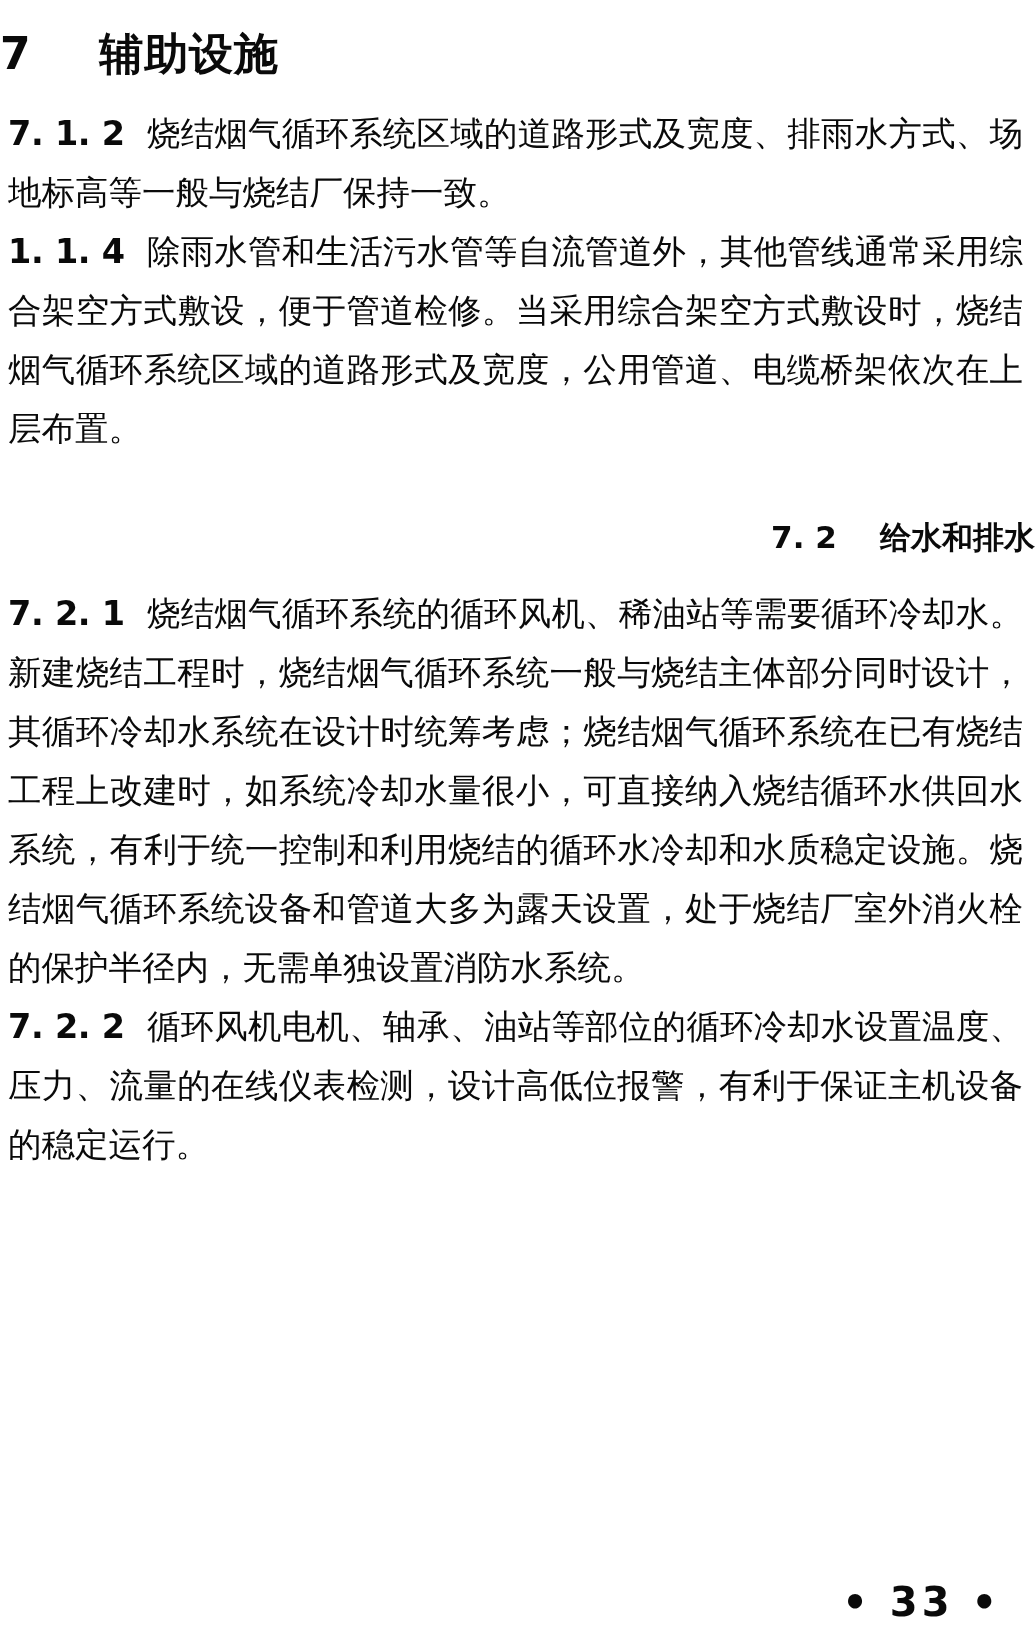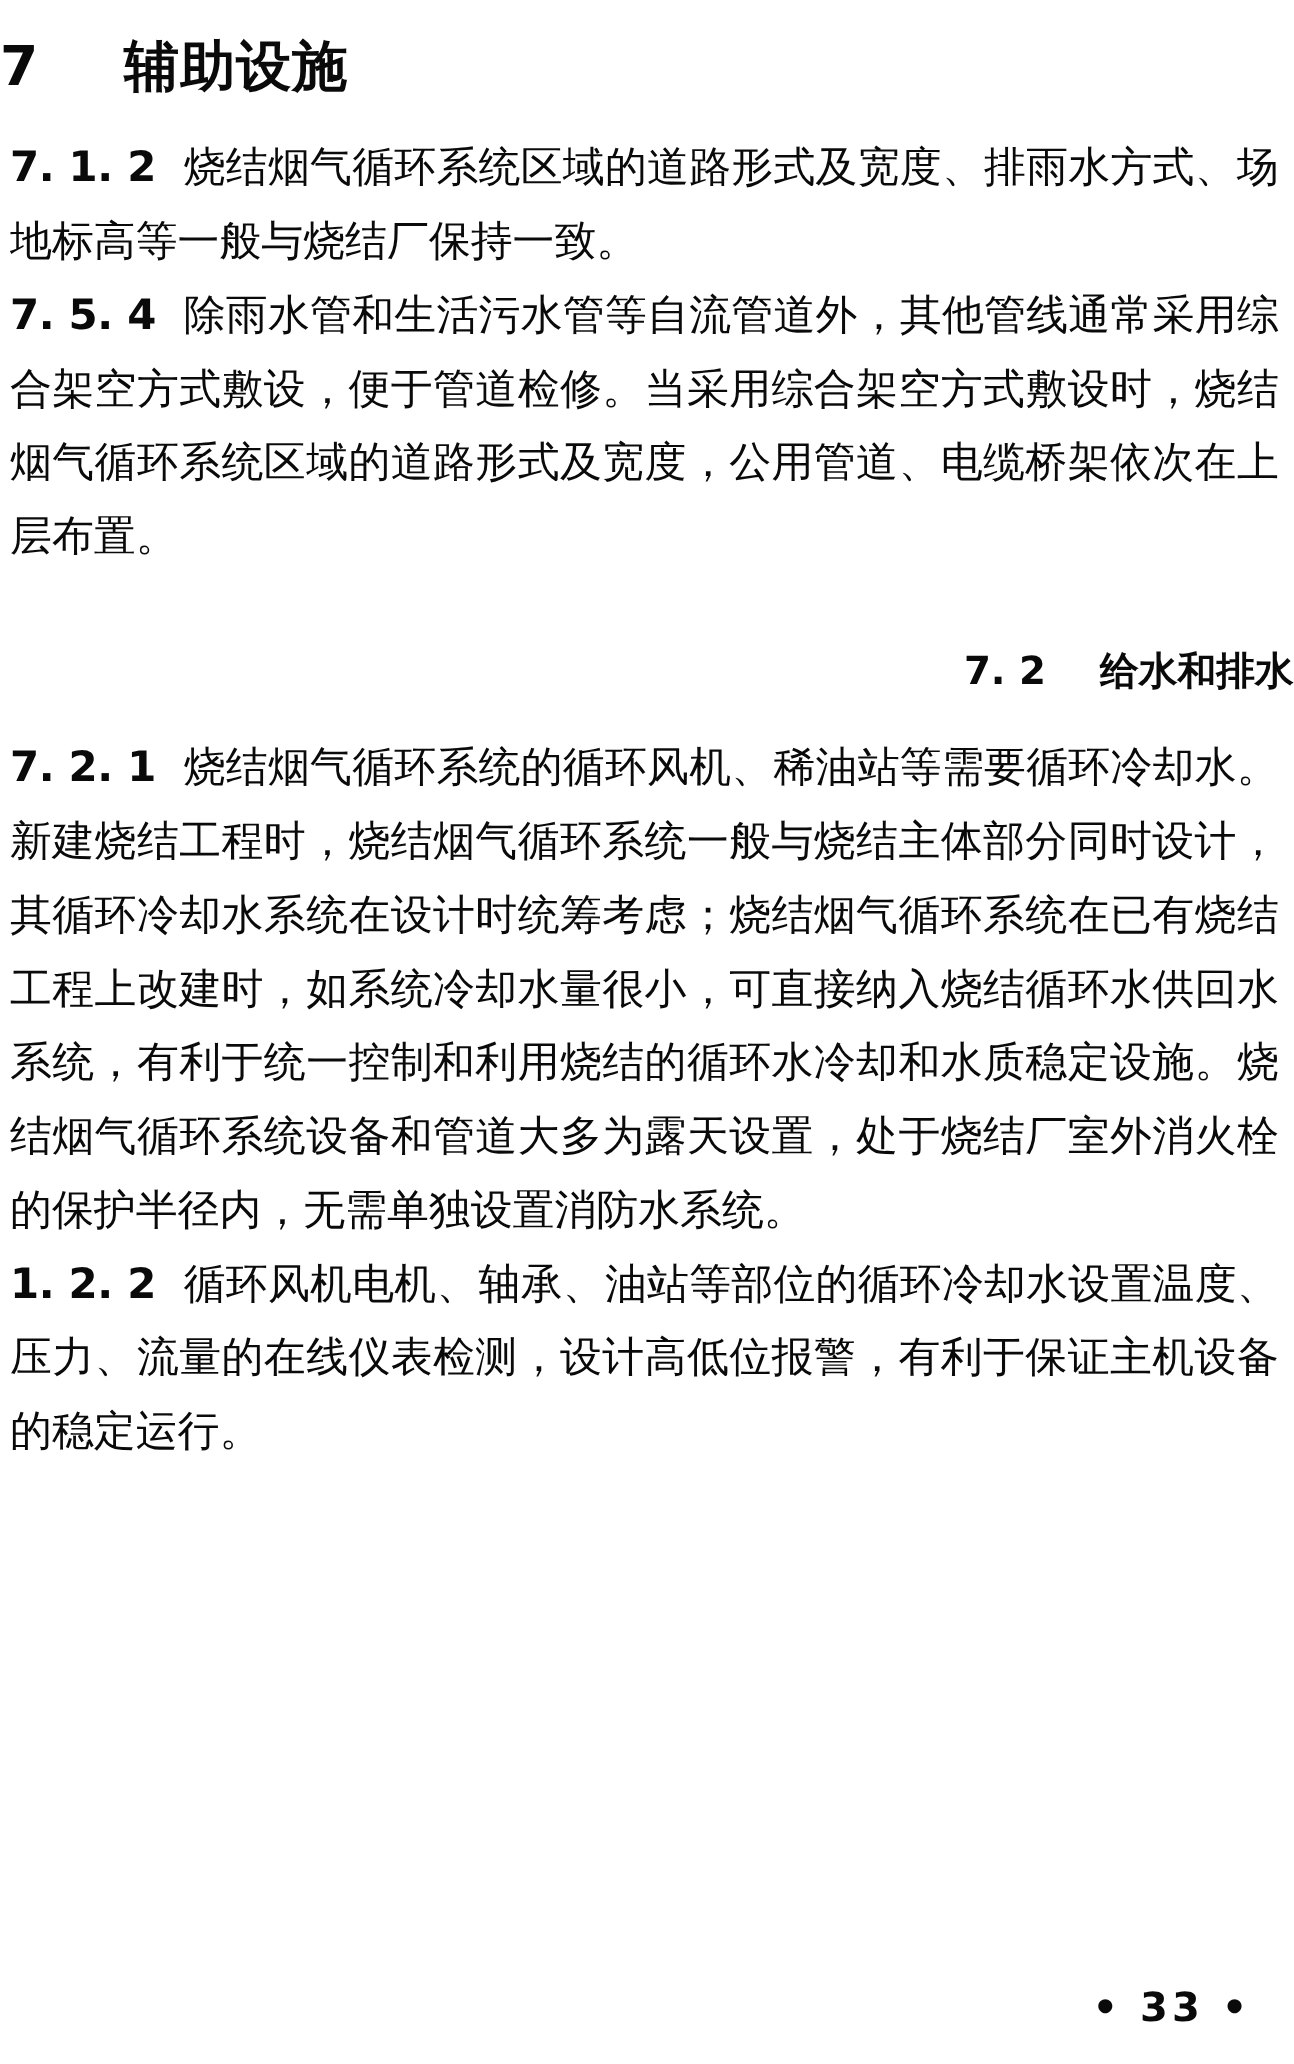--- a/index.html
+++ b/index.html
@@ -70,44 +70,44 @@
   }
   .p-first { margin-top: 26px; }
   .p-next  { margin-top: 0px; }
   .p-721   { margin-top: 30px; }
 
   
   .page-footer {
     position: absolute;
     right: 34px;
     bottom: 26px;
-    font-size: 32px;
+    font-size: 40px;
     font-weight: 700;
     letter-spacing: 0.10em;
     white-space: pre;
   }
 </style>
 </head>
 <body>
 
 <div class="page">
 
   <h1 class="chapter-title">7  辅助设施</h1>
 
 
   <div class="body-block">
     <p class="para p-first"><span class="num">7. 1. 2</span><span class="gap"></span><span>烧结烟气循环系统区域的道路形式及宽度、排雨水方式、场地标高等一般与烧结厂保持一致。</span></p>
 
-    <p class="para p-next"><span class="num">7. 5. 4</span><span class="gap"></span><span>除雨水管和生活污水管等自流管道外，其他管线通常采用综合架空方式敷设，便于管道检修。当采用综合架空方式敷设时，烧结烟气循环系统区域的道路形式及宽度，公用管道、电缆桥架依次在上层布置。</span></p>
+    <p class="para p-next"><span class="num">1. 1. 4</span><span class="gap"></span><span>除雨水管和生活污水管等自流管道外，其他管线通常采用综合架空方式敷设，便于管道检修。当采用综合架空方式敷设时，烧结烟气循环系统区域的道路形式及宽度，公用管道、电缆桥架依次在上层布置。</span></p>
   </div>
 
   <h2 class="section-heading sec-72">7. 2    给水和排水</h2>
 
   <div class="body-block">
     <p class="para p-721"><span class="num">7. 2. 1</span><span class="gap"></span><span>烧结烟气循环系统的循环风机、稀油站等需要循环冷却水。新建烧结工程时，烧结烟气循环系统一般与烧结主体部分同时设计，其循环冷却水系统在设计时统筹考虑；烧结烟气循环系统在已有烧结工程上改建时，如系统冷却水量很小，可直接纳入烧结循环水供回水系统，有利于统一控制和利用烧结的循环水冷却和水质稳定设施。烧结烟气循环系统设备和管道大多为露天设置，处于烧结厂室外消火栓的保护半径内，无需单独设置消防水系统。</span></p>
 
-    <p class="para p-next"><span class="num">1. 2. 2</span><span class="gap"></span><span>循环风机电机、轴承、油站等部位的循环冷却水设置温度、压力、流量的在线仪表检测，设计高低位报警，有利于保证主机设备的稳定运行。</span></p>
+    <p class="para p-next"><span class="num">7. 2. 2</span><span class="gap"></span><span>循环风机电机、轴承、油站等部位的循环冷却水设置温度、压力、流量的在线仪表检测，设计高低位报警，有利于保证主机设备的稳定运行。</span></p>
 
   </div>
 
   <div class="page-footer">• 33 •</div>
 
 </div>
 
 </body></html>

